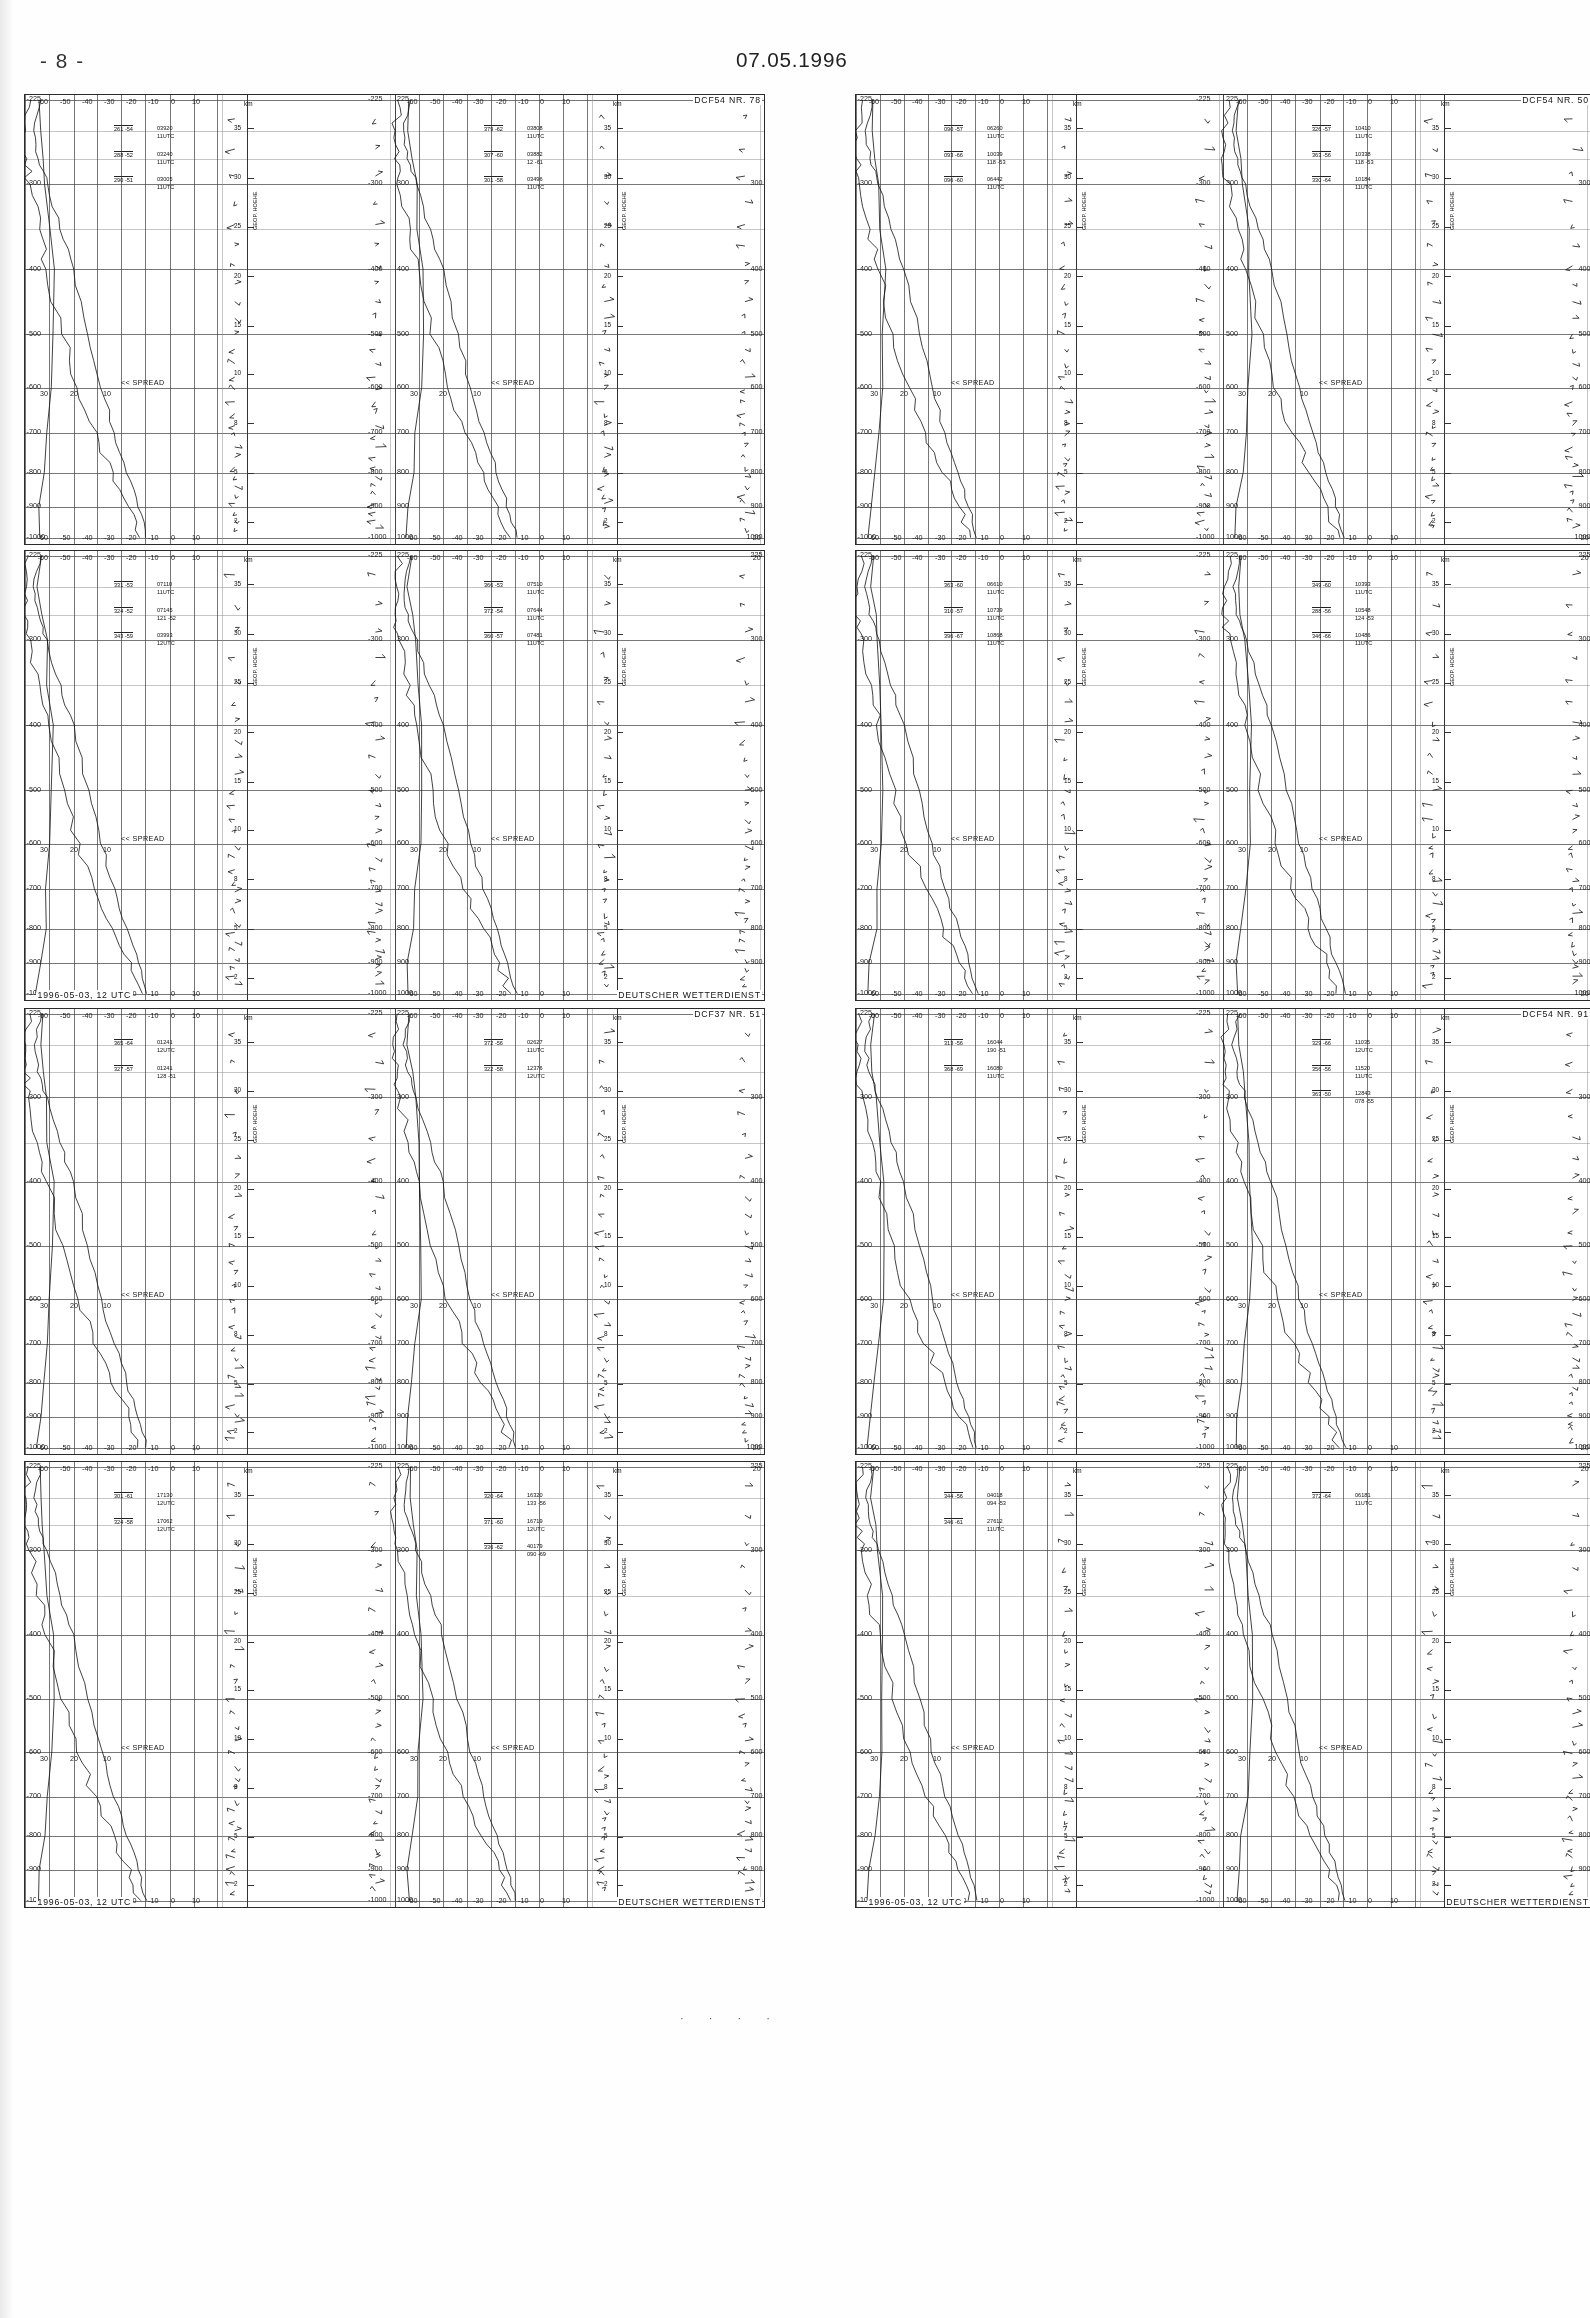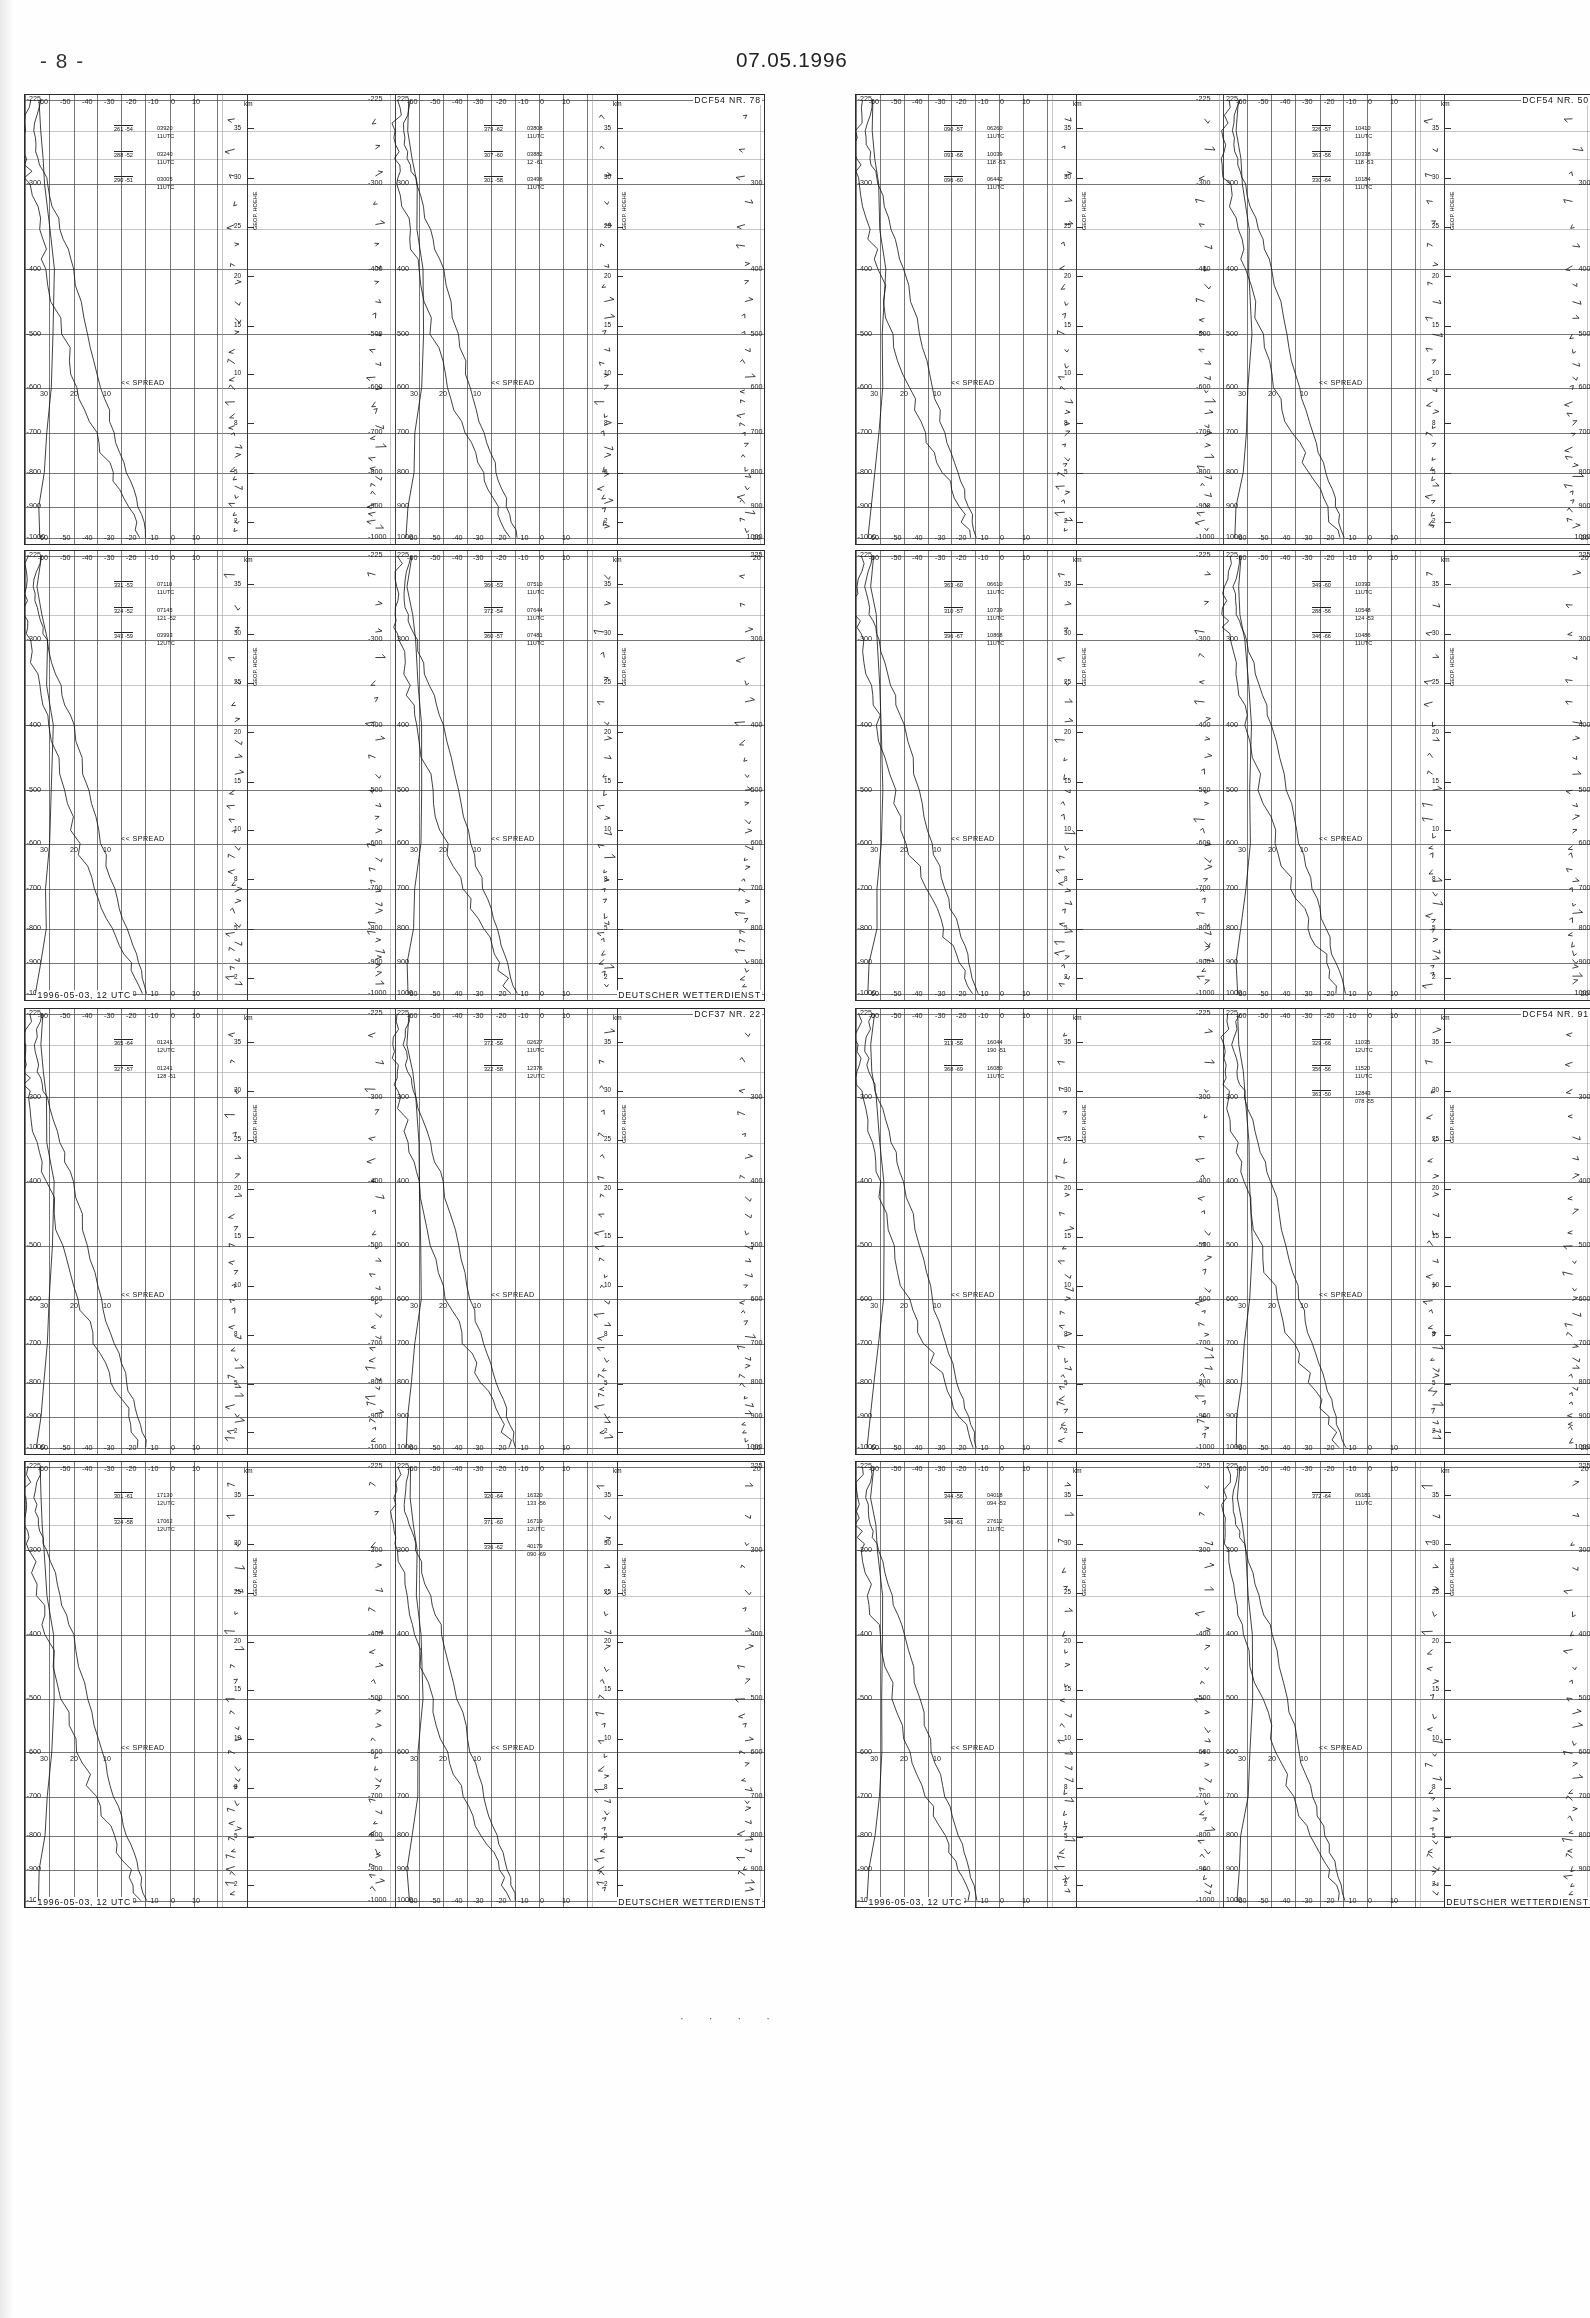--- a/index.html
+++ b/index.html
@@ -1348,21 +1348,21 @@
         <div class="axlab" style="left:15px;top:292px;">30</div>
         <div class="axlab" style="left:385px;top:292px;">30</div>
         <div class="axlab" style="left:45px;top:292px;">20</div>
         <div class="axlab" style="left:414px;top:292px;">20</div>
         <div class="axlab" style="left:78px;top:292px;">10</div>
         <div class="axlab" style="left:448px;top:292px;">10</div>
         <div class="obox" style="left: 89px; top: 30px; position: absolute;"><span class="ln" style="border-top: 0.8px solid rgb(34, 34, 34);">365 -64</span><span class="ln" style="position:absolute;left:43px;top:0px;">01241</span><span class="ln" style="position:absolute;left:43px;top:8px;">12UTC</span></div>
         <div class="obox" style="left: 89px; top: 56px; position: absolute;"><span class="ln" style="border-top: 0.8px solid rgb(34, 34, 34);">327 -57</span><span class="ln" style="position:absolute;left:43px;top:0px;">01241</span><span class="ln" style="position:absolute;left:43px;top:8px;">128 -51</span></div>
         <div class="obox" style="left: 459px; top: 30px; position: absolute;"><span class="ln" style="border-top: 0.8px solid rgb(34, 34, 34);">372 -56</span><span class="ln" style="position:absolute;left:43px;top:0px;">02627</span><span class="ln" style="position:absolute;left:43px;top:8px;">11UTC</span></div>
         <div class="obox" style="left: 459px; top: 56px; position: absolute;"><span class="ln" style="border-top: 0.8px solid rgb(34, 34, 34);">322 -58</span><span class="ln" style="position:absolute;left:43px;top:0px;">12376</span><span class="ln" style="position:absolute;left:43px;top:8px;">12UTC</span></div>
-        <div class="ptitle">DCF37 NR. 22</div>
+        <div class="ptitle">DCF37 NR. 51</div>
         <svg width="739" height="445" viewBox="0 0 930 560">
           <path d="M151.8 552.0 L152.6 542.3 L147.4 532.5 L145.2 522.8 L141.6 513.0 L138.7 502.3 L136.8 491.5 L129.5 480.8 L127.9 470.0 L126.7 457.8 L121.2 445.5 L118.5 433.3 L112.2 421.0 L107.3 407.0 L101.6 393.0 L98.4 379.0 L96.4 365.0 L91.7 348.3 L88.1 331.5 L81.7 314.8 L78.6 298.0 L72.3 277.8 L72.2 257.5 L63.8 237.3 L61.0 217.0 L57.1 204.8 L49.8 192.5 L50.0 180.3 L43.8 168.0 L40.8 153.8 L35.5 139.5 L31.4 125.3 L28.3 111.0 L22.5 103.0 L21.8 95.0 L20.0 87.0 L15.3 79.0 L17.1 70.5 L15.1 62.0 L12.8 53.5 L11.8 45.0 L15.4 35.3 L14.4 25.5 L19.4 15.8 L21.2 6.0 " class="trace"></path>
           <path d="M141.6 552.0 L142.0 542.3 L133.6 532.5 L133.0 522.8 L130.6 513.0 L130.8 502.3 L122.3 491.5 L113.4 480.8 L107.9 470.0 L106.3 457.8 L101.6 445.5 L94.5 433.3 L85.6 421.0 L85.4 407.0 L82.0 393.0 L69.0 379.0 L66.6 365.0 L61.2 348.3 L56.8 331.5 L52.5 314.8 L47.9 298.0 L38.6 277.8 L36.8 257.5 L37.2 237.3 L26.9 217.0 L20.7 204.8 L21.6 192.5 L18.2 180.3 L15.4 168.0 L9.4 153.8 L7.6 139.5 L6.3 125.3 L4.5 111.0 L6.6 103.0 L-2.1 95.0 L6.8 87.0 L-2.1 79.0 L1.6 70.5 L0.0 62.0 L0.9 53.5 L0.9 45.0 L-3.5 35.3 L1.2 25.5 L8.2 15.8 L6.1 6.0 " class="trace2"></path>
           <path d="M14.3 552.0 L20.2 513.0 L23.7 470.0 L28.1 421.0 L30.4 365.0 L34.5 298.0 L36.7 217.0 L27.4 168.0 L27.0 111.0 L23.1 79.0 L20.0 45.0 L22.5 6.0 " class="trace"></path>
           <path d="M617.2 552.0 L614.3 542.3 L615.2 532.5 L609.9 522.8 L605.8 513.0 L606.2 502.3 L602.2 491.5 L597.0 480.8 L592.8 470.0 L589.1 457.8 L586.0 445.5 L581.3 433.3 L577.0 421.0 L573.5 407.0 L566.5 393.0 L566.0 379.0 L559.7 365.0 L556.0 348.3 L553.7 331.5 L548.8 314.8 L545.9 298.0 L541.7 277.8 L535.1 257.5 L528.0 237.3 L526.3 217.0 L523.1 204.8 L515.3 192.5 L512.2 180.3 L510.5 168.0 L506.1 153.8 L500.6 139.5 L494.6 125.3 L491.9 111.0 L488.7 103.0 L486.9 95.0 L486.3 87.0 L481.5 79.0 L478.7 70.5 L481.3 62.0 L480.2 53.5 L475.8 45.0 L478.5 35.3 L478.7 25.5 L483.8 15.8 L483.3 6.0 " class="trace"></path>
           <path d="M609.0 552.0 L612.2 542.3 L599.2 532.5 L603.2 522.8 L597.7 513.0 L592.5 502.3 L589.1 491.5 L583.3 480.8 L573.0 470.0 L565.9 457.8 L568.6 445.5 L562.8 433.3 L550.2 421.0 L549.8 407.0 L546.6 393.0 L537.3 379.0 L528.7 365.0 L526.6 348.3 L520.1 331.5 L517.2 314.8 L510.0 298.0 L506.1 277.8 L501.9 257.5 L497.6 237.3 L496.3 217.0 L492.7 204.8 L489.8 192.5 L483.2 180.3 L482.1 168.0 L477.0 153.8 L482.1 139.5 L468.8 125.3 L472.6 111.0 L469.2 103.0 L464.6 95.0 L468.4 87.0 L468.6 79.0 L469.9 70.5 L462.1 62.0 L464.9 53.5 L462.8 45.0 L463.5 35.3 L470.1 25.5 L467.2 15.8 L468.2 6.0 " class="trace2"></path>
           <path d="M479.8 552.0 L481.5 513.0 L486.3 470.0 L490.5 421.0 L498.7 365.0 L498.0 298.0 L496.3 217.0 L495.8 168.0 L491.8 111.0 L488.0 79.0 L480.6 45.0 L483.2 6.0 " class="trace"></path>
           <path d="M264 30 L256.1 32.3 M256.1 32.3 l5.5 2.5" class="barb"></path>
           <path d="M264 67 L259.4 64.1 M259.4 64.1 l-0.7 4.0" class="barb"></path>
           <path d="M264 101 L266.8 106.7 M266.8 106.7 l2.9 -2.9" class="barb"></path>

